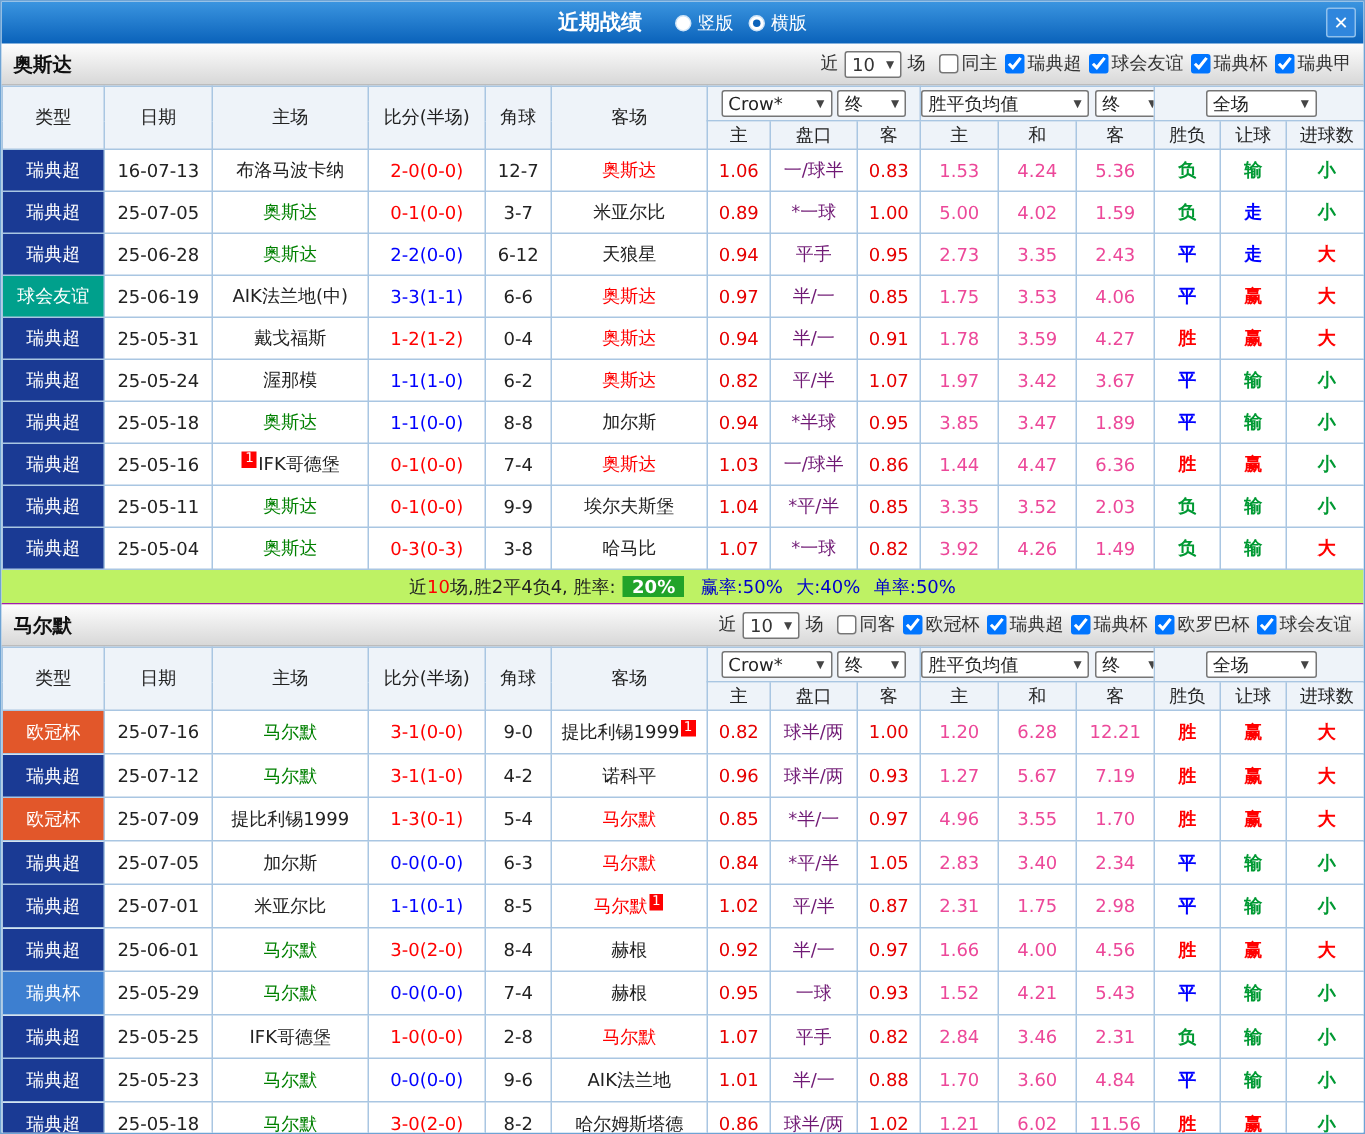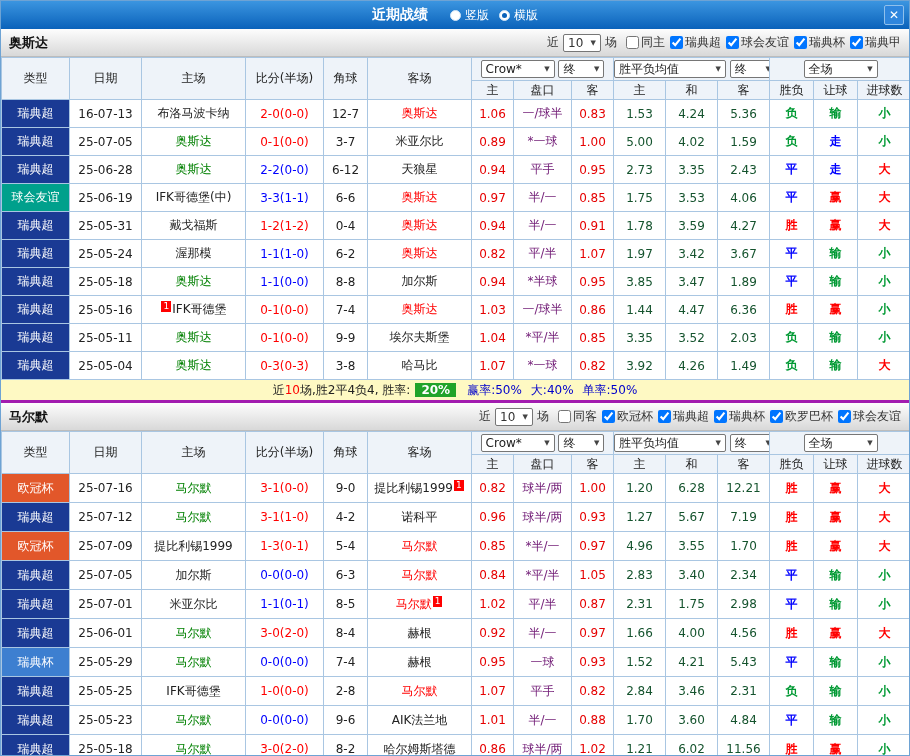--- a/index.html
+++ b/index.html
@@ -39,28 +39,28 @@
   .grid tbody td{height:28px;background:#fff}
   .section[data-sec="1"] .grid tbody td{height:29px}
   td.league{color:#fff}
   .t-green{color:#008000}
   .t-red{color:#ff0000}
   .t-black{color:#222}
   .sc-red{color:#ff0000}
   .sc-blue{color:#0000ff}
   .odds{color:#e60000}
   .hline{color:#701a75}
-  .mean{color:#14532d}
+  .mean{color:#ec4899}
   .res-win{color:#ff0000;font-weight:bold}
   .res-draw{color:#0000ff;font-weight:bold}
   .res-loss{color:#009933;font-weight:bold}
   .redcard{background:#ff0000;color:#fff;font-size:9px;line-height:11px;padding:0 2px;margin:0 1px;display:inline-block;vertical-align:top}
 
   
-  .summary{height:23px;display:flex;align-items:center;justify-content:center;gap:3px;border-bottom:3px solid #a21caf;font-size:12px;background:#fef9c3}
+  .summary{height:23px;display:flex;align-items:center;justify-content:center;gap:3px;border-bottom:1px solid #a21caf;font-size:12px;background:#bef264}
   .red{color:#ff0000}
   .blue{color:#0000cc;margin-left:6px}
   .rate-badge{background:#21a329;color:#fff;padding:0 6px;font-weight:bold;margin:0 2px}
 </style>
 </head>
 <body>
 
 <div class="window">
 
   <div class="titlebar">
@@ -225,21 +225,21 @@
             <td class="mean">2.73</td>
             <td class="mean">3.35</td>
             <td class="mean">2.43</td>
             <td class="res-draw">平</td>
             <td class="res-draw">走</td>
             <td class="res-win">大</td>
           </tr>
           <tr>
             <td class="league" style="background: rgb(0, 160, 140);">球会友谊</td>
             <td class="date">25-06-19</td>
-            <td class="team t-black"><span>IFK哥德堡(中)</span></td>
+            <td class="team t-black"><span>AIK法兰地(中)</span></td>
             <td class="sc-blue">3-3(1-1)</td>
             <td class="corner">6-6</td>
             <td class="team t-red"><span>奥斯达</span></td>
             <td class="odds">0.97</td>
             <td class="hline">半/一</td>
             <td class="odds">0.85</td>
             <td class="mean">1.75</td>
             <td class="mean">3.53</td>
             <td class="mean">4.06</td>
             <td class="res-draw">平</td>

